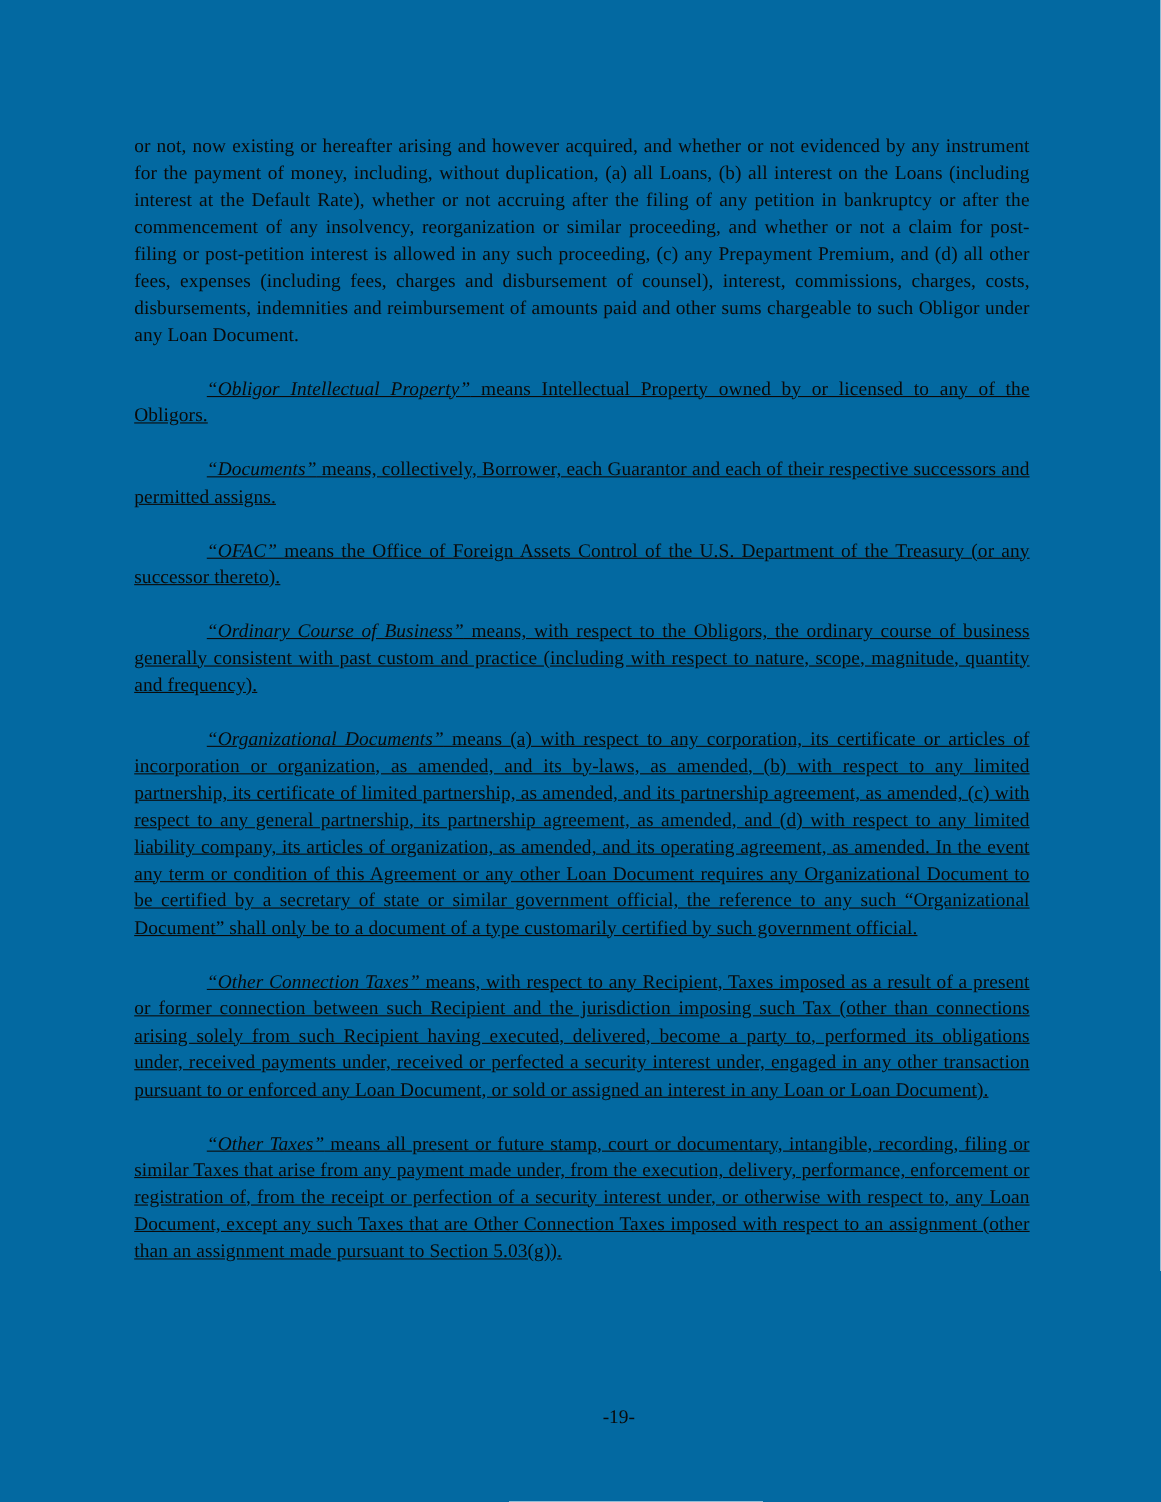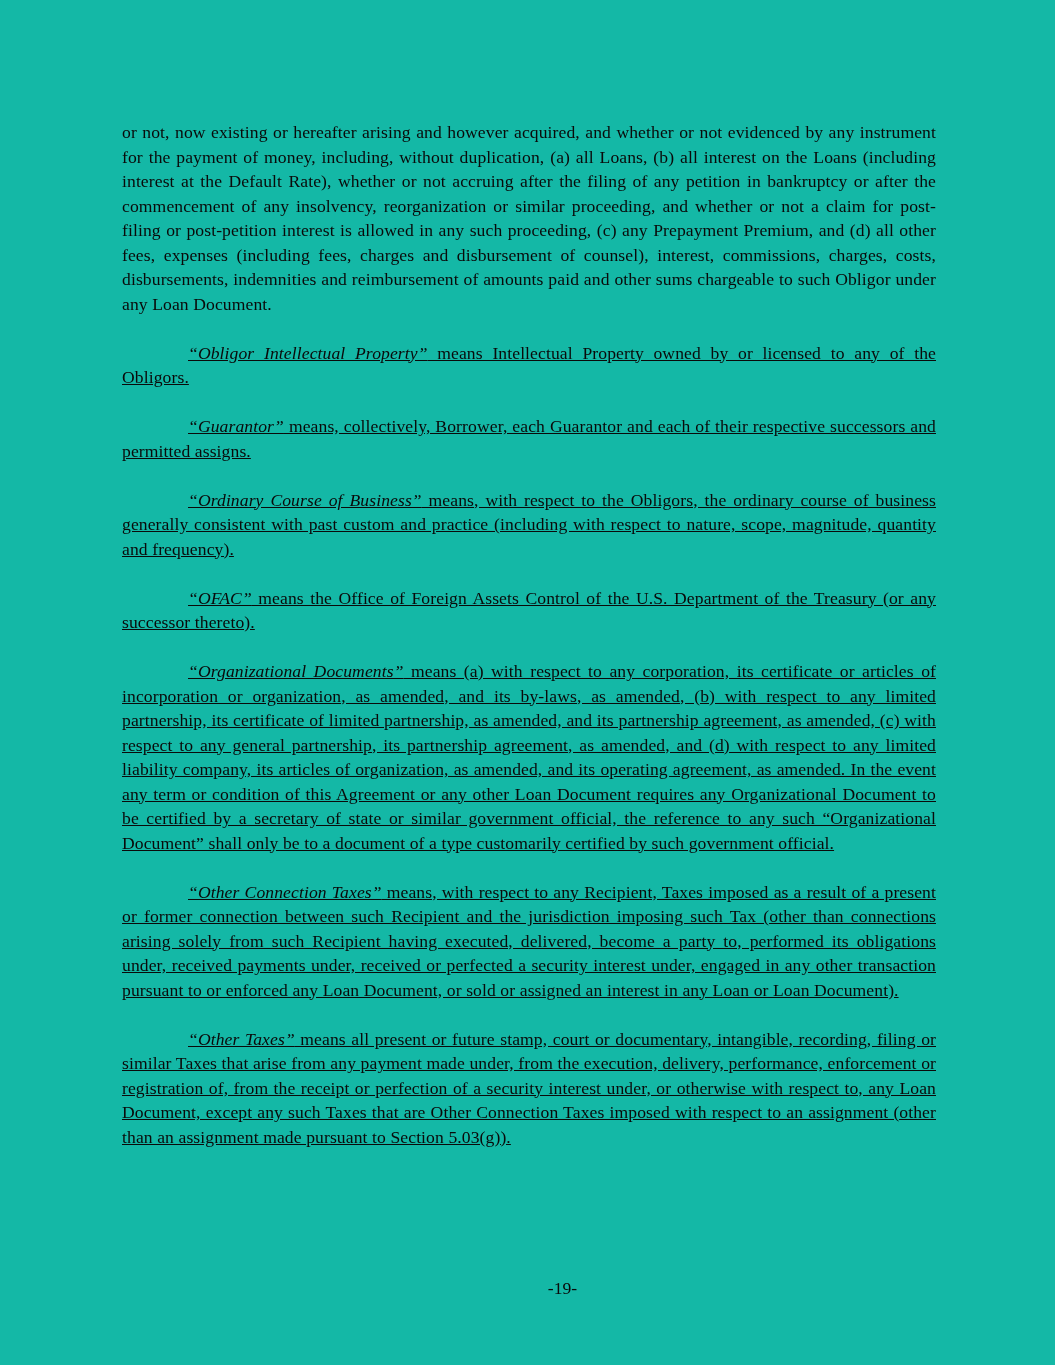--- a/index.html
+++ b/index.html
@@ -4,21 +4,21 @@
 <style>
   html, body {
     margin: 0;
     padding: 0;
     background: #ffffff;
   }
   .page {
     position: relative;
     width: 1055px;
     height: 1365px;
-    background: #14b8a6;
+    background: #0369a1;
     overflow: hidden;
     font-family: "Liberation Serif", "DejaVu Serif", serif;
     color: #0a0a0a;
   }
   .content {
     position: absolute;
     left: 122px;
     top: 120px;
     width: 814px;
   }
@@ -50,25 +50,25 @@
 </head>
 <body>
 
 <div class="page">
   <div class="content">
 
     <p class="para"><span class="term"></span><span>or not, now existing or hereafter arising and however acquired, and whether or not evidenced by any instrument for the payment of money, including, without duplication, (a) all Loans, (b) all interest on the Loans (including interest at the Default Rate), whether or not accruing after the filing of any petition in bankruptcy or after the commencement of any insolvency, reorganization or similar proceeding, and whether or not a claim for post-filing or post-petition interest is allowed in any such proceeding, (c) any Prepayment Premium, and (d) all other fees, expenses (including fees, charges and disbursement of counsel), interest, commissions, charges, costs, disbursements, indemnities and reimbursement of amounts paid and other sums chargeable to such Obligor under any Loan Document.</span></p>
 
     <p class="para indent"><span class="term">“Obligor Intellectual Property”</span><span> means Intellectual Property owned by or licensed to any of the Obligors.</span></p>
 
-    <p class="para indent"><span class="term">“Guarantor”</span><span> means, collectively, Borrower, each Guarantor and each of their respective successors and permitted assigns.</span></p>
+    <p class="para indent"><span class="term">“Documents”</span><span> means, collectively, Borrower, each Guarantor and each of their respective successors and permitted assigns.</span></p>
+
+    <p class="para indent"><span class="term">“OFAC”</span><span> means the Office of Foreign Assets Control of the U.S. Department of the Treasury (or any successor thereto).</span></p>
 
     <p class="para indent"><span class="term">“Ordinary Course of Business”</span><span> means, with respect to the Obligors, the ordinary course of business generally consistent with past custom and practice (including with respect to nature, scope, magnitude, quantity and frequency).</span></p>
-
-    <p class="para indent"><span class="term">“OFAC”</span><span> means the Office of Foreign Assets Control of the U.S. Department of the Treasury (or any successor thereto).</span></p>
 
     <p class="para indent"><span class="term">“Organizational Documents”</span><span> means (a) with respect to any corporation, its certificate or articles of incorporation or organization, as amended, and its by-laws, as amended, (b) with respect to any limited partnership, its certificate of limited partnership, as amended, and its partnership agreement, as amended, (c) with respect to any general partnership, its partnership agreement, as amended, and (d) with respect to any limited liability company, its articles of organization, as amended, and its operating agreement, as amended.  In the event any term or condition of this Agreement or any other Loan Document requires any Organizational Document to be certified by a secretary of state or similar government official, the reference to any such “Organizational Document” shall only be to a document of a type customarily certified by such government official.</span></p>
 
     <p class="para indent"><span class="term">“Other Connection Taxes”</span><span> means, with respect to any Recipient, Taxes imposed as a result of a present or former connection between such Recipient and the jurisdiction imposing such Tax (other than connections arising solely from such Recipient having executed, delivered, become a party to, performed its obligations under, received payments under, received or perfected a security interest under, engaged in any other transaction pursuant to or enforced any Loan Document, or sold or assigned an interest in any Loan or Loan Document).</span></p>
 
     <p class="para indent"><span class="term">“Other Taxes”</span><span> means all present or future stamp, court or documentary, intangible, recording, filing or similar Taxes that arise from any payment made under, from the execution, delivery, performance, enforcement or registration of, from the receipt or perfection of a security interest under, or otherwise with respect to, any Loan Document, except any such Taxes that are Other Connection Taxes imposed with respect to an assignment (other than an assignment made pursuant to Section 5.03(g)).</span></p>
 
   </div>
 
   <div class="footer">-19-</div>

